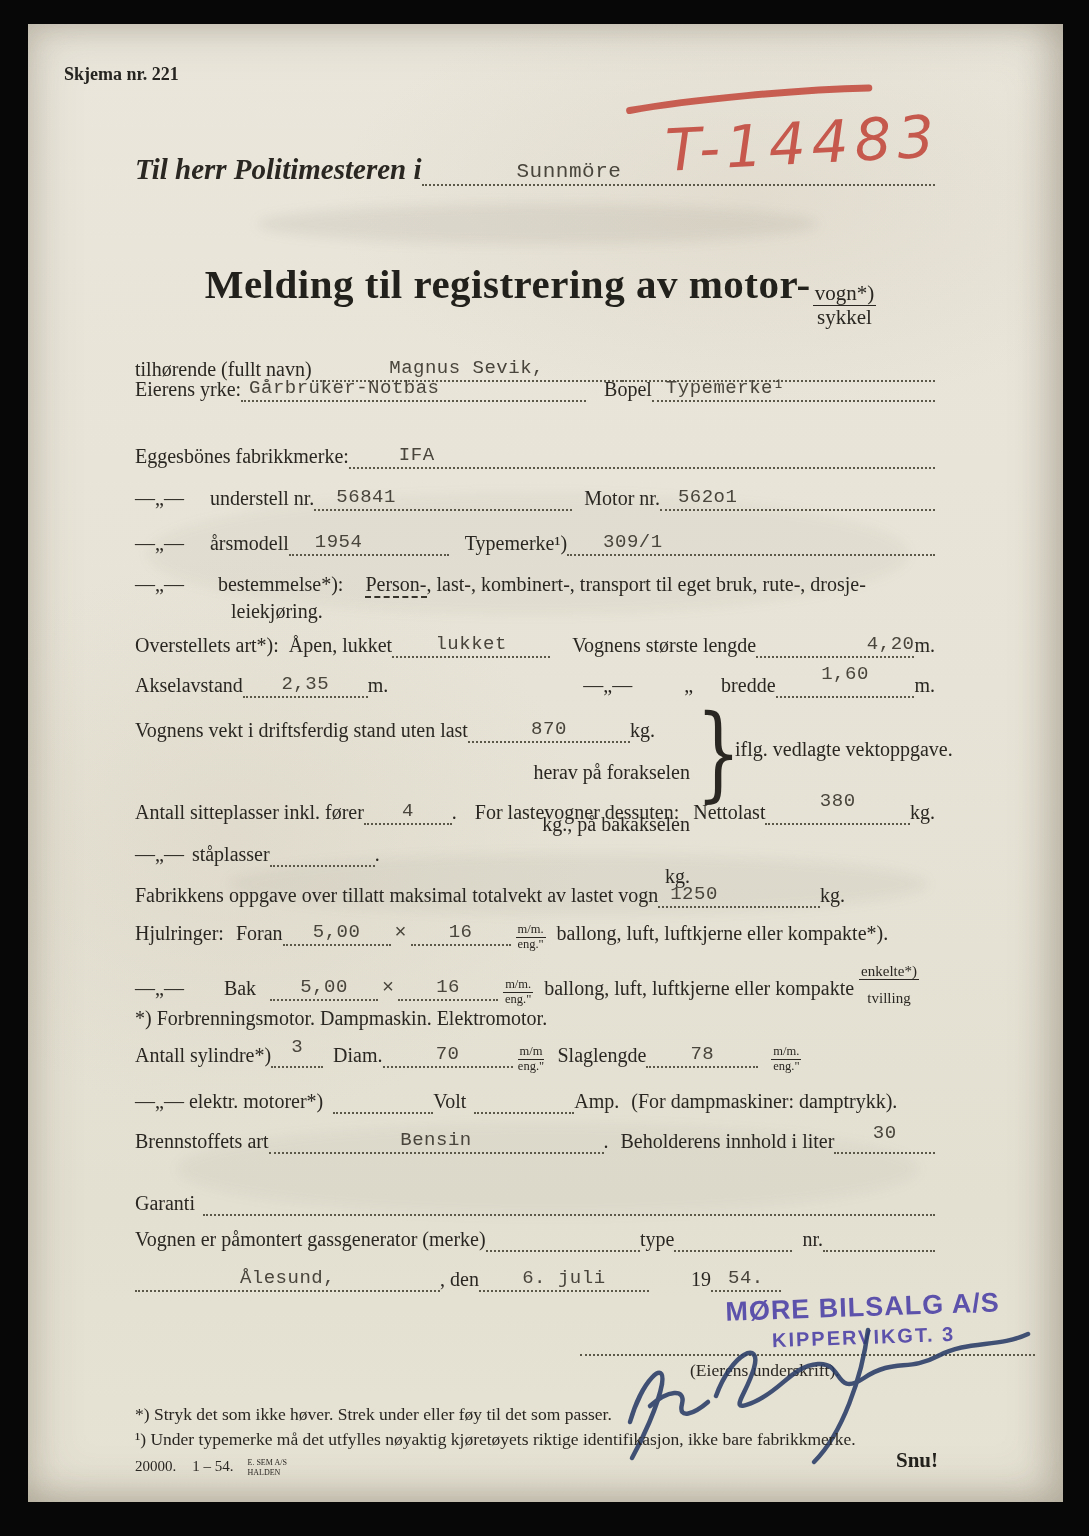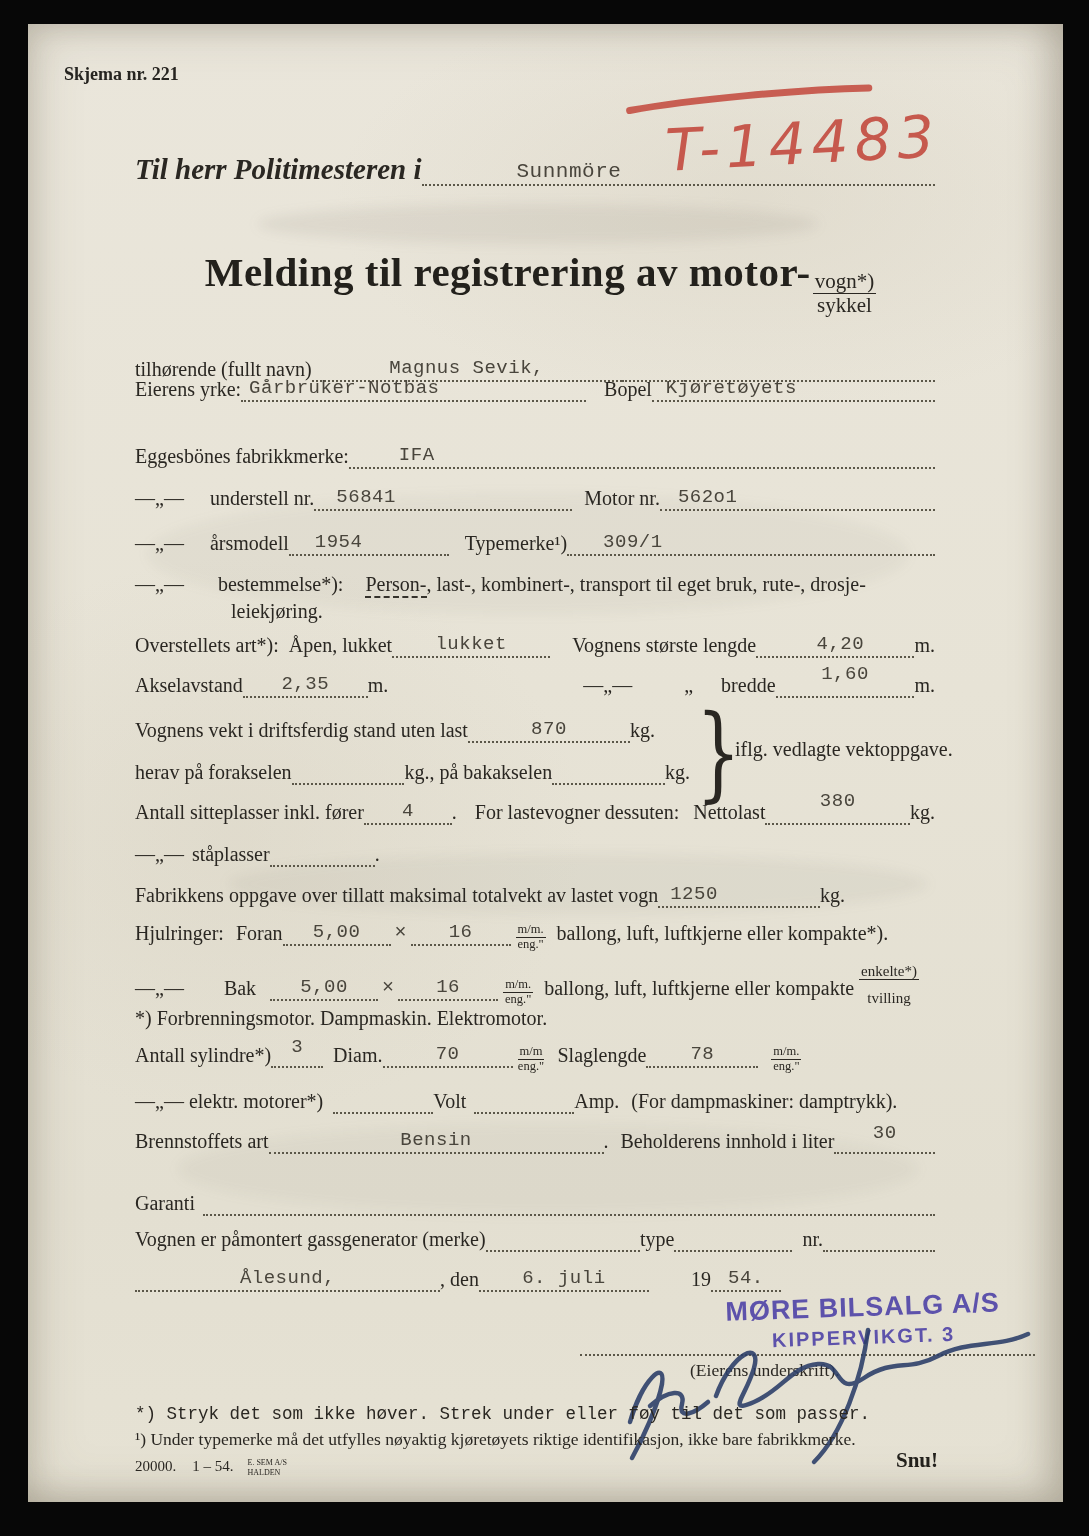--- a/index.html
+++ b/index.html
@@ -58,21 +58,21 @@
     <text x="62" y="92" fill="#c2463b" opacity=".88" style="font-family:'DejaVu Sans',sans-serif;font-style:italic;font-size:58px;letter-spacing:6px;">T-14483</text>
   </svg>
 
   <div class="r" style="top:128px;align-items:flex-end;">
     <span class="lab" style="font-size:29px;font-weight:bold;font-style:italic;line-height:34px;">Til herr Politimesteren i</span>
     <span class="seg fill" style="height:34px;justify-content:flex-start;padding-left:95px;">
       <span class="tv" style="font-size:21px;">Sunnmöre</span>
     </span>
   </div>
 
-  <div style="position:absolute;left:95px;top:224px;width:840px;text-align:center;white-space:nowrap;">
+  <div style="position:absolute;left:95px;top:236px;width:840px;text-align:center;white-space:nowrap;">
     <span style="font-size:41px;font-weight:bold;color:#23211c;letter-spacing:.5px;">Melding til registrering av motor-</span><span class="frac" style="font-size:21px;transform:translateY(2px);margin-left:2px;">
         <span class="ft">vogn*)</span>
         <span>sykkel</span>
       </span>
   </div>
 
   <div class="r" style="top:332px;">
     <span class="lab">tilhørende (fullt navn)</span>
     <span class="seg" style="width:310px;">
         <span class="tv">Magnus Sevik,</span>
@@ -81,21 +81,21 @@
   </div>
 
   <div class="r" style="top:352px;">
     <span class="lab">Eierens yrke:</span>
     <span class="seg" style="width:345px;justify-content:flex-start;padding-left:8px;">
         <span class="tv">Gårbruker-Notbas</span>
       </span>
     <span class="gap" style="width:18px;"></span>
     <span class="lab">Bopel</span>
     <span class="seg fill" style="justify-content:flex-start;padding-left:14px;">
-        <span class="tv">Kjøretøyets</span>
+        <span class="tv">Typemerke¹</span>
       </span>
   </div>
 
   <div class="r" style="top:419px;">
     <span class="lab">Eggesbönes fabrikkmerke:</span>
     <span class="seg fill" style="justify-content:flex-start;padding-left:50px;">
         <span class="tv">IFA</span>
       </span>
   </div>
 
@@ -138,21 +138,21 @@
 
   <div class="r" style="top:608px;">
     <span class="lab">Overstellets art*):</span>
     <span class="gap" style="width:10px;"></span>
     <span class="lab">Åpen, lukket</span>
     <span class="seg" style="width:158px;">
         <span class="tv">lukket</span>
       </span>
     <span class="gap" style="width:22px;"></span>
     <span class="lab">Vognens største lengde</span>
-    <span class="seg fill" style="justify-content:center;padding-left:10px;">
+    <span class="seg fill" style="justify-content:flex-end;padding-left:10px;">
         <span class="tv">4,20</span>
       </span>
     <span class="lab">m.</span>
   </div>
 
   <div class="r" style="top:648px;">
     <span class="lab">Akselavstand</span>
     <span class="seg" style="width:125px;">
         <span class="tv">2,35</span>
       </span>
@@ -170,21 +170,21 @@
   </div>
 
   <div class="r" style="top:693px;width:520px;">
     <span class="lab">Vognens vekt i driftsferdig stand uten last</span>
     <span class="seg fill">
         <span class="tv">870</span>
       </span>
     <span class="lab">kg.</span>
   </div>
 
-  <div class="r" style="top:735px;width:555px;">
+  <div class="r" style="top:735px;width:555px;flex-direction:column;">
     <span class="lab">herav på forakselen</span>
     <span class="seg fill"></span>
     <span class="lab">kg., på bakakselen</span>
     <span class="seg fill"></span>
     <span class="lab">kg.</span>
   </div>
 
   <div style="position:absolute;left:668px;top:672px;font-size:98px;line-height:108px;color:#2a2722;font-family:'DejaVu Serif',serif;transform:scaleX(.72) scaleY(1.05);transform-origin:left top;">}</div>
   <div class="r" style="top:712px;left:707px;width:250px;">
     <span class="lab">iflg. vedlagte vektoppgave.</span>
@@ -362,21 +362,21 @@
   <svg style="position:absolute;left:588px;top:1278px;" width="460" height="165" viewBox="0 0 460 165">
     <g stroke="#2a3d68" stroke-width="4.5" fill="none" stroke-linecap="round" opacity=".88">
       <path d="M14,120 C26,78 50,56 46,82 C42,104 26,138 16,156"></path>
       <path d="M34,104 C52,88 70,86 66,102 C62,118 78,112 92,100"></path>
       <path d="M100,94 C116,50 146,38 138,66 C130,94 110,112 138,100 C166,88 176,64 202,62 C228,60 218,96 248,76 C278,56 292,70 322,54 C352,38 382,46 412,32"></path>
       <path d="M252,28 C246,76 226,132 198,160"></path>
     </g>
   </svg>
 
   <div class="r" style="top:1379px;font-size:17.5px;">
-    <span class="lab" style="line-height:22px;font-family:Liberation Mono, monospace;">*) Stryk det som ikke høver.  Strek under eller føy til det som passer.</span>
+    <span class="lab" style="line-height:22px;">*) Stryk det som ikke høver.  Strek under eller føy til det som passer.</span>
   </div>
   <div class="r" style="top:1404px;font-size:17.5px;">
     <span class="lab" style="line-height:22px;">¹) Under typemerke må det utfylles nøyaktig kjøretøyets riktige identifikasjon, ikke bare fabrikkmerke.</span>
   </div>
 
   <div class="r" style="top:1434px;align-items:flex-start;">
     <span class="lab" style="font-size:15px;line-height:16px;">20000.</span>
     <span class="gap" style="width:16px;"></span>
     <span class="lab" style="font-size:15px;line-height:16px;">1 – 54.</span>
     <span class="gap" style="width:14px;"></span>

